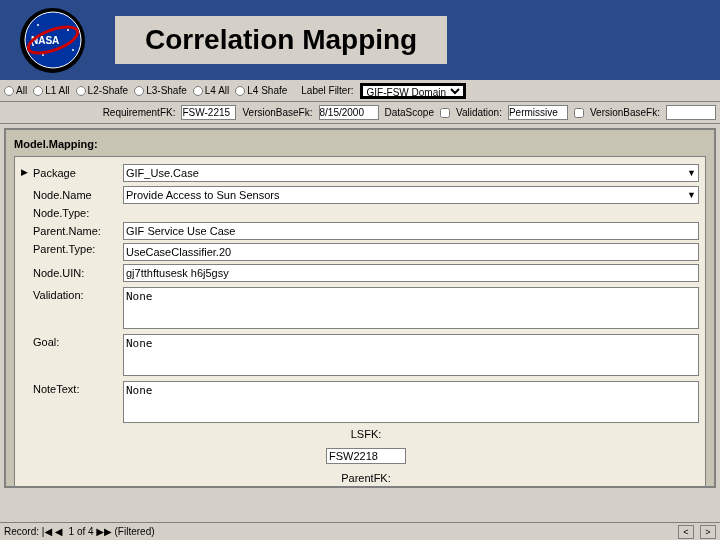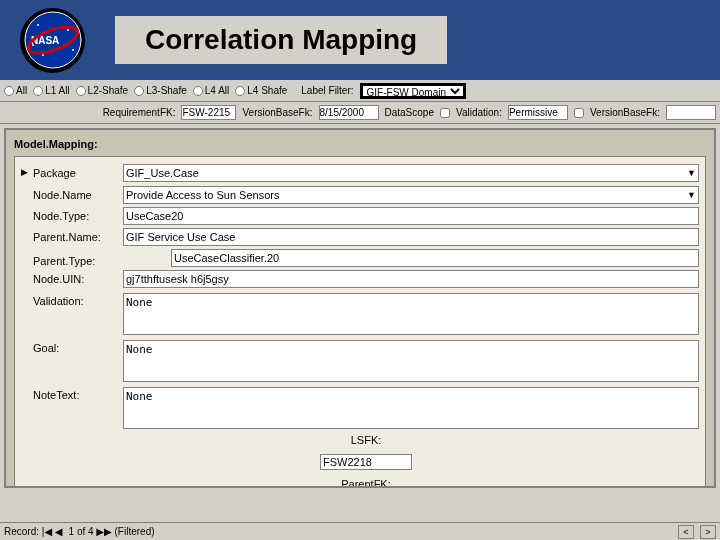--- a/index.html
+++ b/index.html
@@ -114,29 +114,28 @@
         <div style="display:flex; align-items:center; margin-bottom:3px;">
           <span style="width:90px; font-size:11px;">Node.Name</span>
           <div style="flex:1; height:18px; background:white; border:1px solid #808080; font-size:11px; display:flex; align-items:center; padding:0 2px; justify-content:space-between;">
             <span>Provide Access to Sun Sensors</span>
             <span style="font-size:9px;">▼</span>
           </div>
         </div>
 
         <div style="display:flex; align-items:center; margin-bottom:3px;">
           <span style="width:90px; font-size:11px;">Node.Type:</span>
-          <input type="text" style="flex: 1 1 0%; height: 18px; font-size: 11px; background: white; border: 1px solid rgb(128, 128, 128); padding: 0px 2px;" value="UseCase20">
         </div>
 
         <div style="display:flex; align-items:center; margin-bottom:3px;">
           <span style="width:90px; font-size:11px;">Parent.Name:</span>
           <input type="text" value="GIF Service Use Case" style="flex: 1 1 0%; height: 18px; font-size: 11px; background: white; border: 1px solid rgb(128, 128, 128); padding: 0px 2px;">
         </div>
 
-        <div style="display:flex; align-items:flex-end; margin-bottom:3px;gap:48px;">
+        <div style="display:flex; align-items:flex-start; margin-bottom:3px;">
           <span style="width:90px; font-size:11px;">Parent.Type:</span>
           <input type="text" value="UseCaseClassifier.20" style="flex: 1 1 0%; height: 18px; font-size: 11px; background: white; border: 1px solid rgb(128, 128, 128); padding: 0px 2px;">
         </div>
 
         <div style="display:flex; align-items:center; margin-bottom:5px;">
           <span style="width:90px; font-size:11px;">Node.UIN:</span>
           <input type="text" value="gj7tthftusesk h6j5gsy" style="flex: 1 1 0%; height: 18px; font-size: 11px; background: white; border: 1px solid rgb(128, 128, 128); padding: 0px 2px;">
         </div>
 
         <div style="display:flex; align-items:flex-start; margin-bottom:5px;">
@@ -149,21 +148,21 @@
           <textarea style="flex: 1 1 0%; height: 42px; font-size: 11px; background: white; border: 1px solid rgb(128, 128, 128); padding: 2px; resize: none;">None</textarea>
         </div>
 
         <div style="display:flex; align-items:flex-start; margin-bottom:5px;">
           <span style="width:90px; font-size:11px; padding-top:2px;">NoteText:</span>
           <textarea style="flex: 1 1 0%; height: 42px; font-size: 11px; background: white; border: 1px solid rgb(128, 128, 128); padding: 2px; resize: none;">None</textarea>
         </div>
 
         <div style="display:flex; align-items:center; gap:8px; margin-bottom:4px;flex-direction:column;">
           <span style="font-size:11px;">LSFK:</span>
-          <input type="text" value="FSW2218" style="width: 92px; height: 16px; font-size: 11px; background: white; border: 1px solid rgb(128, 128, 128); padding: 0px 2px;">
+          <input type="text" value="FSW2218" style="width: 80px; height: 16px; font-size: 11px; background: white; border: 1px solid rgb(128, 128, 128); padding: 0px 2px;">
           <span style="font-size:11px;">ParentFK:</span>
           <input type="text" value="" style="width: 80px; height: 16px; font-size: 11px; background: white; border: 1px solid rgb(128, 128, 128); padding: 0px 2px;">
         </div>
 
       </div>
     </div>
   </div>
 
   <div style="display:flex; align-items:center; gap:3px; margin-top:5px; font-size:11px;">
     <span>Record:</span>

